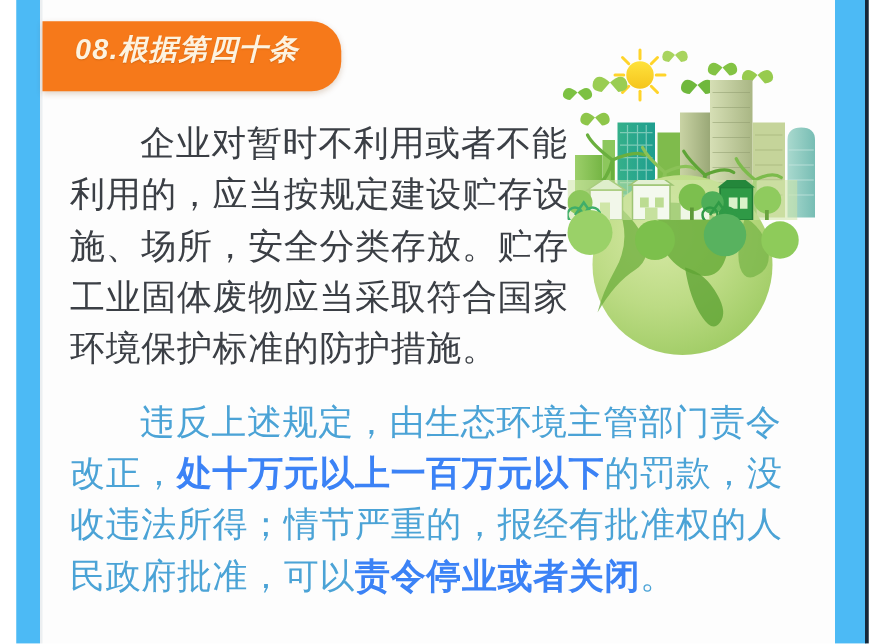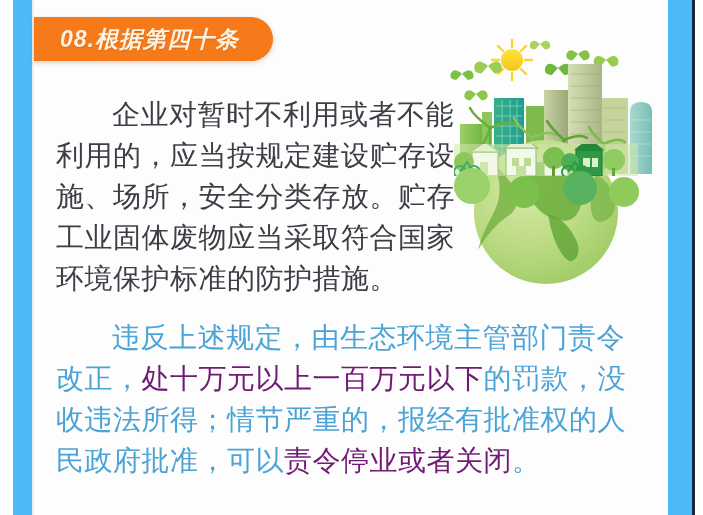--- a/index.html
+++ b/index.html
@@ -45,21 +45,21 @@
     top: 0; left: 32px; width: 2px; height: 515px;
     background: #eceff1;
   }
 
   
   .badge {
     position: absolute;
     top: 17px;
     left: 34px;
     height: 44px;
-    padding: 0 34px 0 26px;
+    padding: 0 34px 12px 26px;
     display: flex;
     align-items: center;
     background: #f6791a;
     border-radius: 0 24px 24px 0;
     box-shadow: 0 2px 5px rgba(120, 60, 0, .22);
   }
   .badge-text {
     color: #fdf3e0;
     font-size: 23px;
     font-weight: bold;
@@ -98,22 +98,22 @@
   .para-1 {
     color: #3b3f45;
     width: 400px;
   }
   .para-2 {
     color: #4ba3d6;
     margin-top: 18px;
     width: 584px;
   }
   .em-red {
-    color: #701a75;
-    font-weight: normal;
+    color: #3b82f6;
+    font-weight: bold;
   }
 </style>
 </head>
 <body>
 
 <div id="poster">
 
   <div class="rail rail-left"></div>
   <div class="rail rail-right"></div>
   <div class="rail-right-edge"></div>

